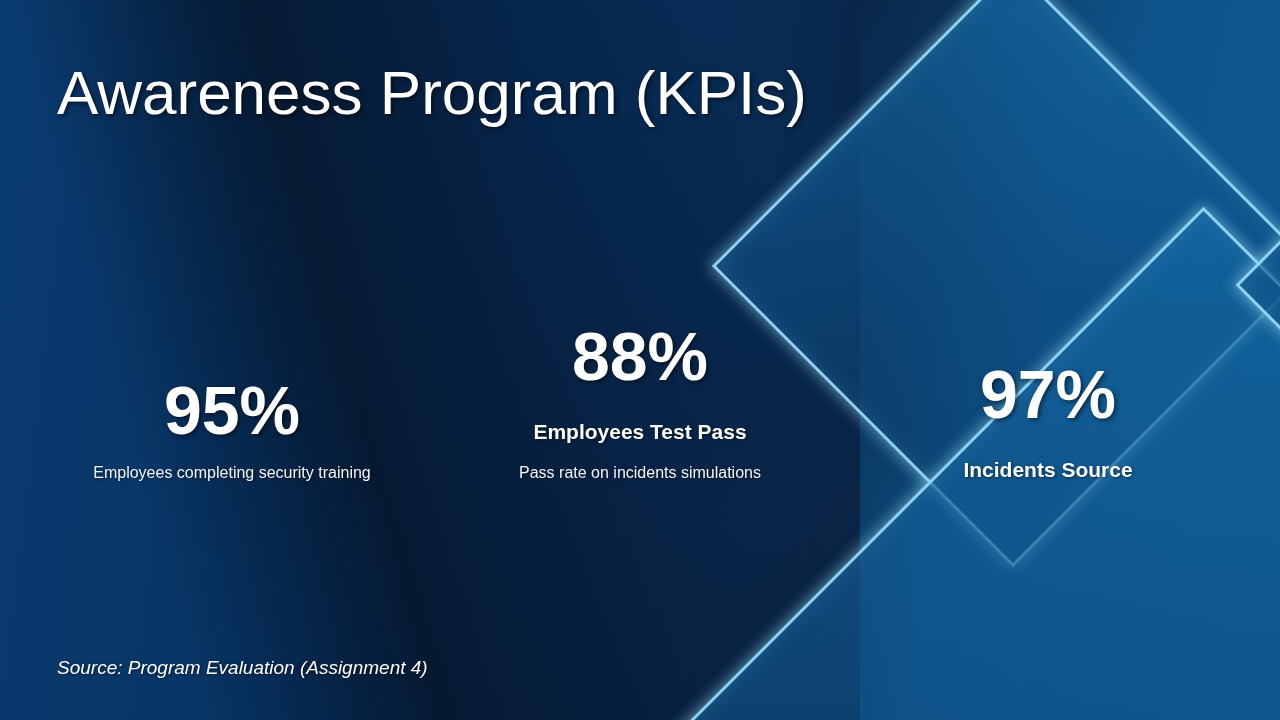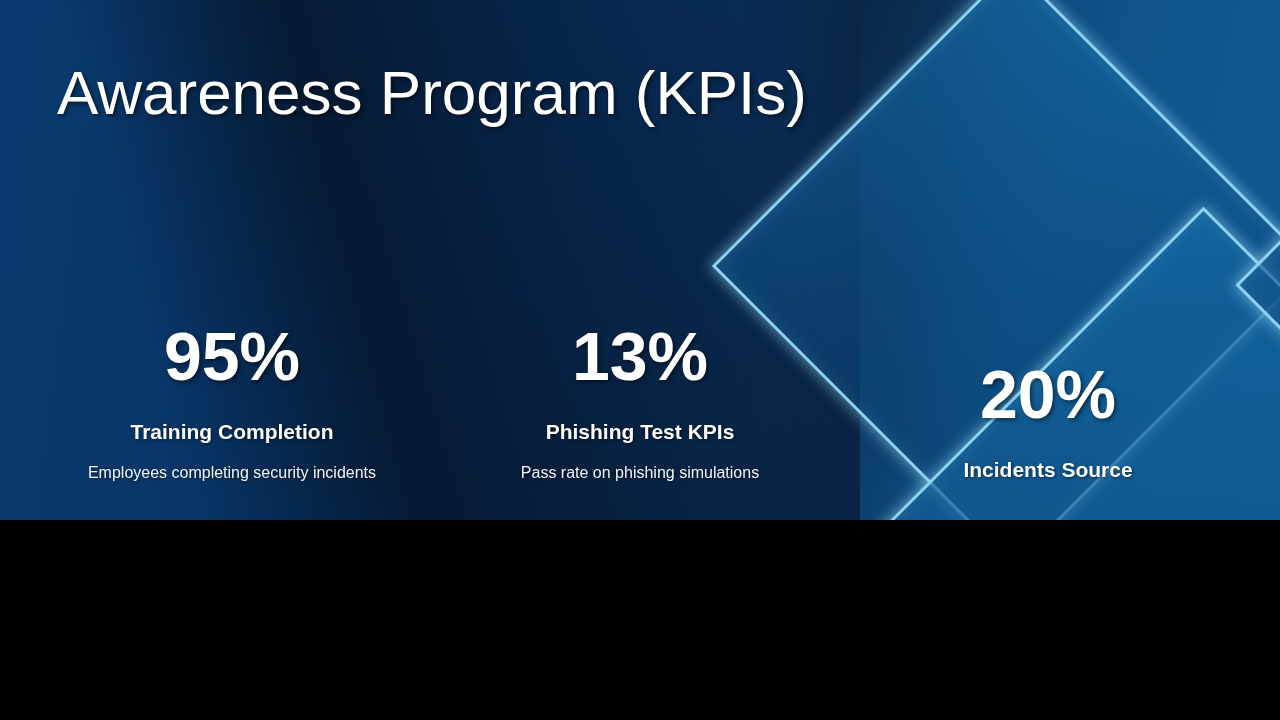--- a/index.html
+++ b/index.html
@@ -8,21 +8,21 @@
     padding: 0;
     background: #000;
   }
   body {
     font-family: "Liberation Sans", sans-serif;
   }
 
   #slide {
     position: relative;
     width: 1280px;
-    height: 520px;
+    height: 720px;
     overflow: hidden;
     background: #063163;
   }
 
   
   .bg-base {
     position: absolute;
     inset: 0;
     background: linear-gradient(100deg,
         #0a3b70 0%,
@@ -182,32 +182,32 @@
   </div>
 
   <div class="content">
 
     <div id="page-title">Awareness Program (KPIs)</div>
 
     <div id="kpi-row">
 
       <div class="kpi-card">
         <div class="kpi-value">95%</div>
-        <div class="kpi-label">Training Completion</div>
-        <div class="kpi-desc">Employees completing security incidents</div>
+        <div class="kpi-desc">Employees completing security training</div>
       </div>
 
       <div class="kpi-card">
-        <div class="kpi-value">13%</div>
-        <div class="kpi-label">Phishing Test KPIs</div>
-        <div class="kpi-desc">Pass rate on phishing simulations</div>
+        <div class="kpi-value">88%</div>
+        <div class="kpi-label">Employees Test Pass</div>
+        <div class="kpi-desc">Pass rate on incidents simulations</div>
       </div>
 
       <div class="kpi-card">
-        <div class="kpi-value">20%</div>
+        <div class="kpi-value">97%</div>
         <div class="kpi-label">Incidents Source</div>
       </div>
 
     </div>
 
+    <div id="source-note">Source: Program Evaluation (Assignment 4)</div>
 
   </div>
 </div>
 
 </body></html>

